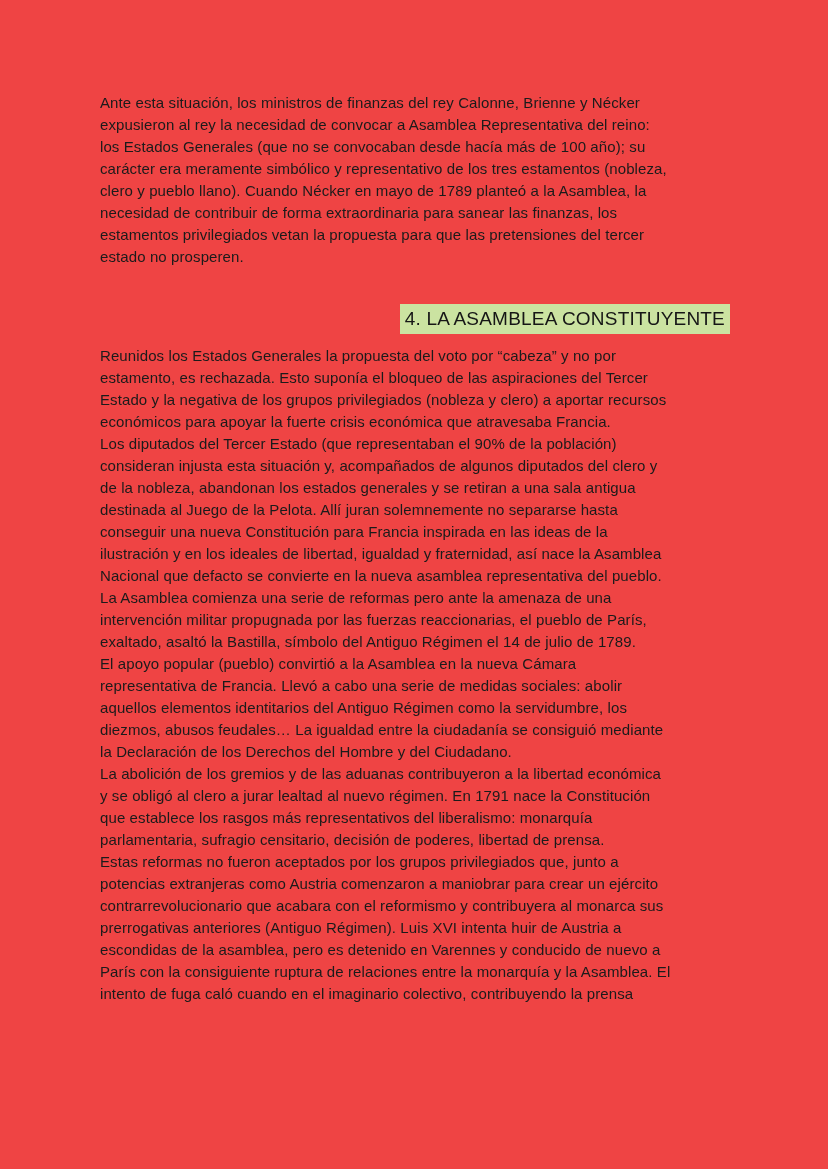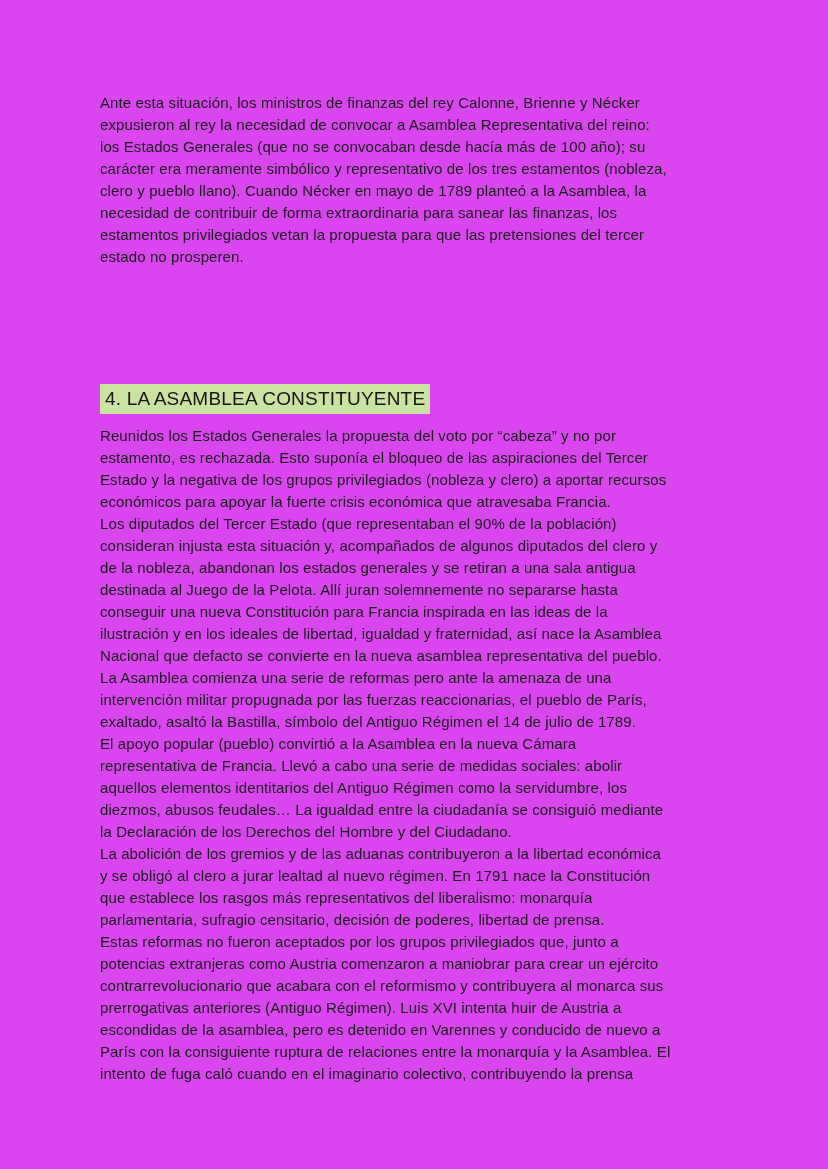--- a/index.html
+++ b/index.html
@@ -26,41 +26,41 @@
     width: 660px;
   }
   .para {
     font-size: 15px;
     line-height: 22px;
     color: #1b1b1b;
     white-space: pre;       
     letter-spacing: 0.1px;
   }
   .heading-row {
-    margin-top: 116px;
+    margin-top: 36px;
     width: 630px;
-    text-align: left;
+    text-align: right;
   }
   .heading-highlight {
     display: inline-block;
     font-size: 19px;
     line-height: 26px;
     padding: 2px 5px 2px 5px;
     color: #161616;
     background: #cbe3a1;    
     letter-spacing: 0.2px;
   }
   .body-block {
     margin-top: 11px;
   }
 </style>
 </head>
 <body>
 
-<div class="page" style="background-color: #d946ef;">
+<div class="page" style="background-color: #ef4444;">
 
   <div class="content">
 
     <div class="para" style="color: rgb(27, 27, 27);">Ante esta situación, los ministros de finanzas del rey Calonne, Brienne y Nécker
 expusieron al rey la necesidad de convocar a Asamblea Representativa del reino:
 los Estados Generales (que no se convocaban desde hacía más de 100 año); su
 carácter era meramente simbólico y representativo de los tres estamentos (nobleza,
 clero y pueblo llano). Cuando Nécker en mayo de 1789 planteó a la Asamblea, la
 necesidad de contribuir de forma extraordinaria para sanear las finanzas, los
 estamentos privilegiados vetan la propuesta para que las pretensiones del tercer

